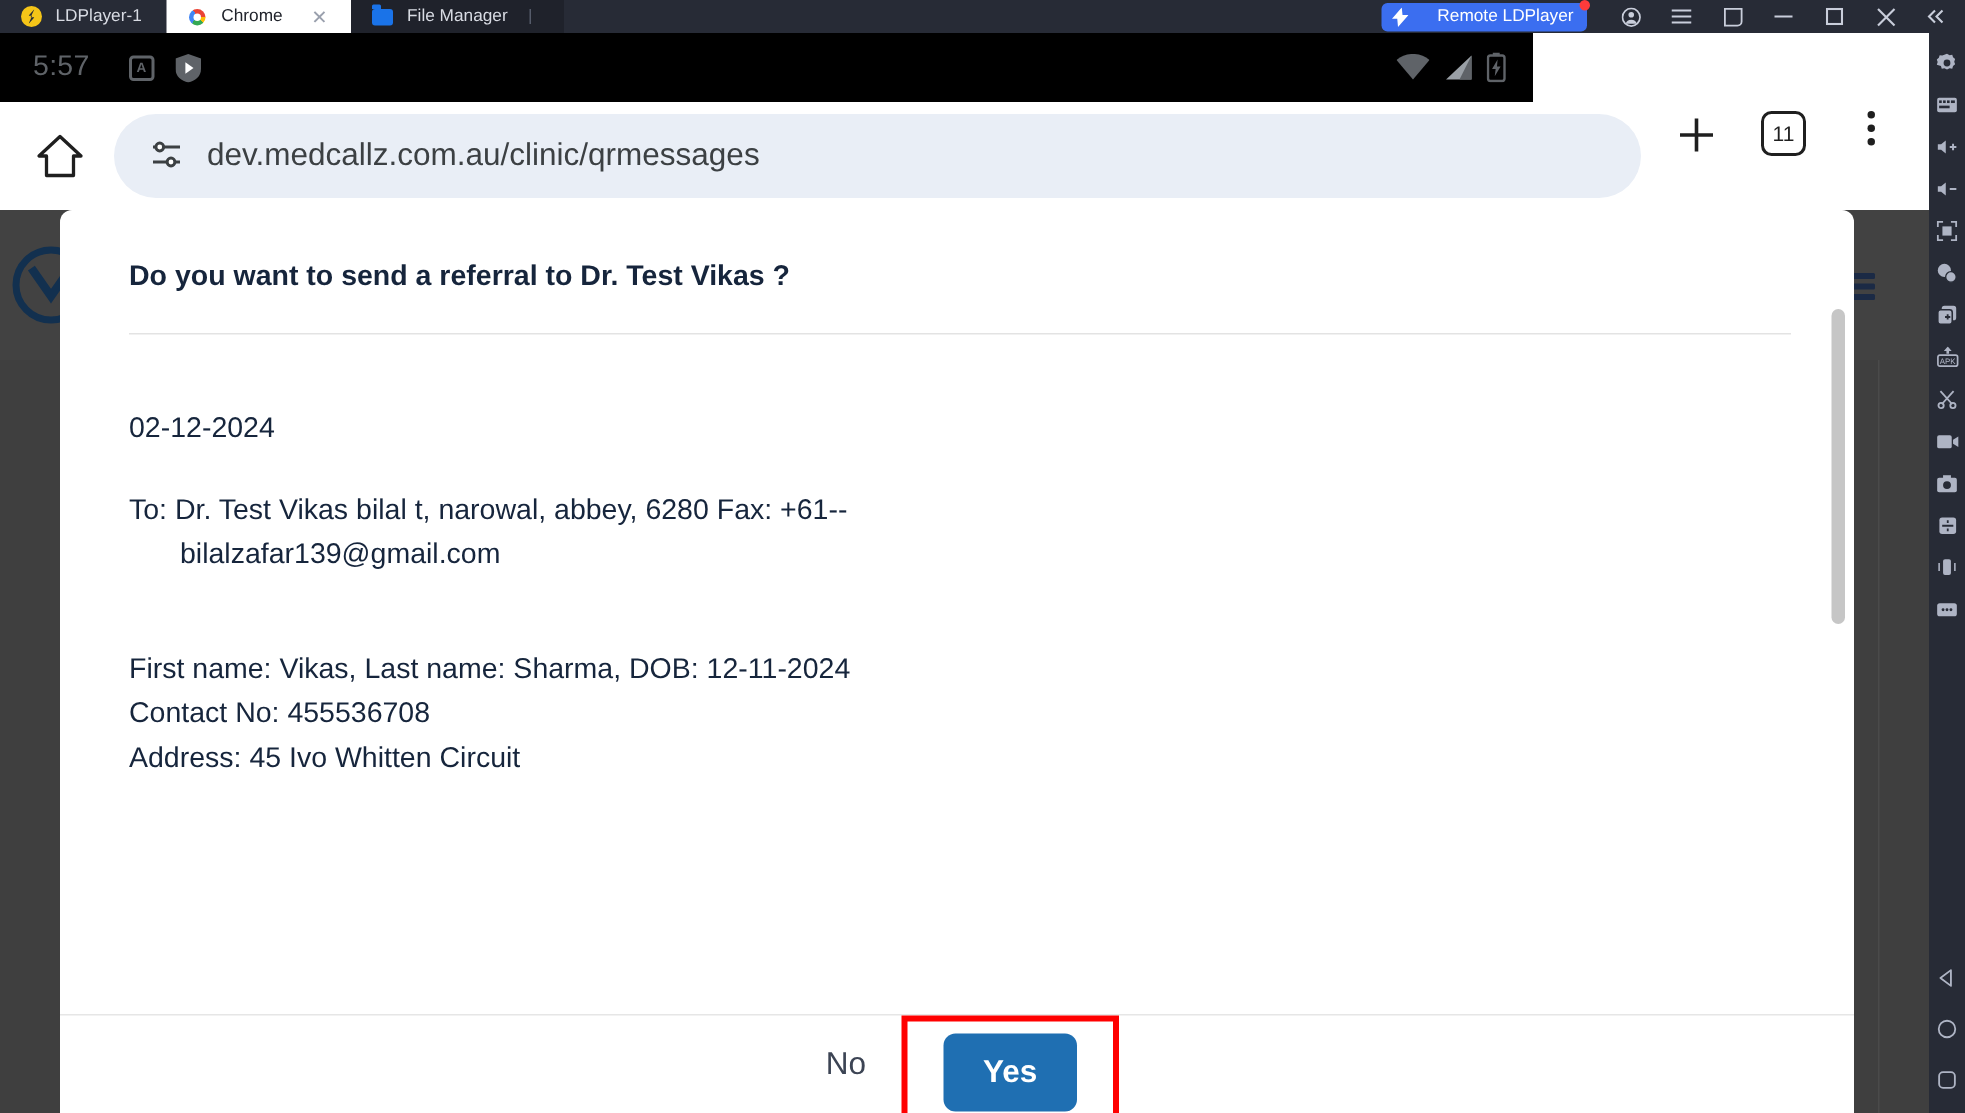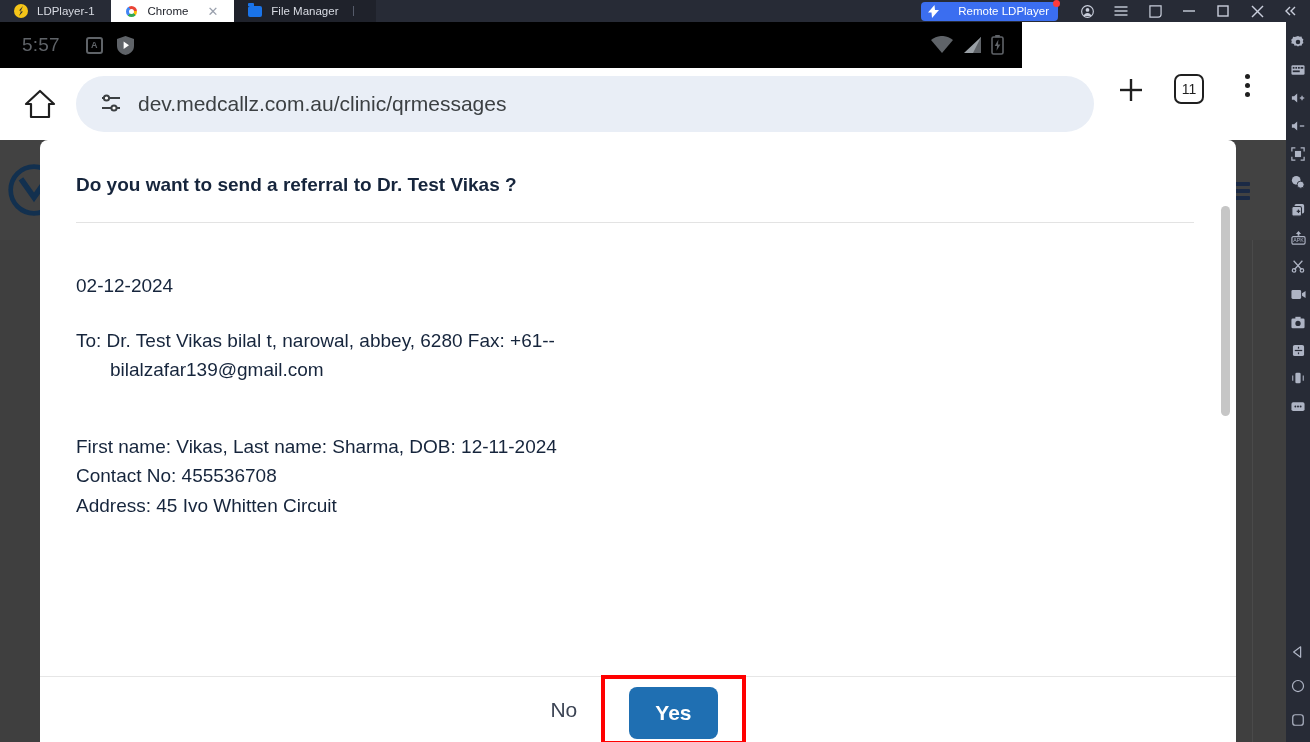--- a/index.html
+++ b/index.html
@@ -157,21 +157,21 @@
     height: 58px; flex:none; display:flex; align-items:center;
     padding: 0 26px 0 38px; border-bottom:1px solid #e6e6e6;
     position:relative;
   }
   #modal-title { font-size: 21px; font-weight:bold; color:#1f3047; letter-spacing:.1px; }
   #modal-close {
     margin-left:auto; width:34px;height:34px; display:flex;align-items:center;justify-content:center;
     color:#404a5c;
   }
   #modal-body {
-    flex:1; position:relative; overflow:hidden; padding: 34px 38px 0 36px;
+    flex:1; position:relative; overflow:hidden; padding: 34px 38px 0 46px;
     color:#16253c;
   }
   #modal-scrollbar {
     position:absolute; right:6px; top:66px; width:9px; height:210px;
     background:#c6c6c6; border-radius:5px;
   }
   #confirm-question {
     font-size: 19px; font-weight: bold; color:#16253c; margin-bottom: 26px;
   }
   #body-divider { height:1px; background:#e3e3e3; margin-bottom: 28px; margin-right: 4px; }
@@ -195,21 +195,21 @@
     font-size:31px; font-weight:bold; color:#25405e; letter-spacing:2.3px;
     line-height:1; font-family:"Liberation Sans", sans-serif;
   }
   .logo-tag{
     font-size:10.5px; font-weight:bold; color:#4a87bd; letter-spacing:1.25px;
     margin-top:5px; font-family:"Liberation Sans", sans-serif;
   }
 
   #modal-footer {
     flex:none; height: 66px; border-top:1px solid #e6e6e6;
-    display:flex; align-items:center; justify-content:center; gap:0;
+    display:flex; justify-content:center; gap:0;
     padding-bottom: 0;
   }
   #btn-no {
     font-size:21px; color:#3c4454; background:transparent; border:none;
     padding: 10px 20px; cursor:pointer; font-family:"Liberation Sans", sans-serif;
   }
   #yes-highlight {
     border: 4px solid #ff0000; padding: 8px 24px 0 24px; margin-left: 4px;
     height: 70px; display:flex; align-items:flex-start; justify-content:center;
   }

